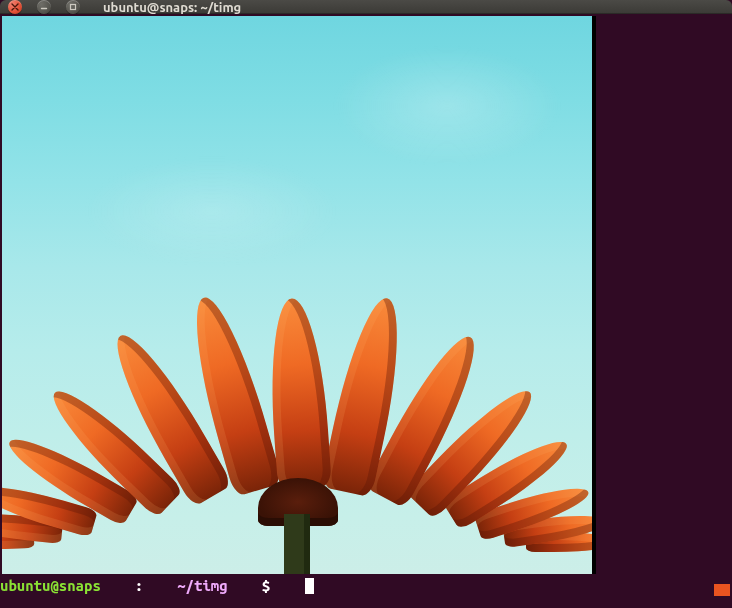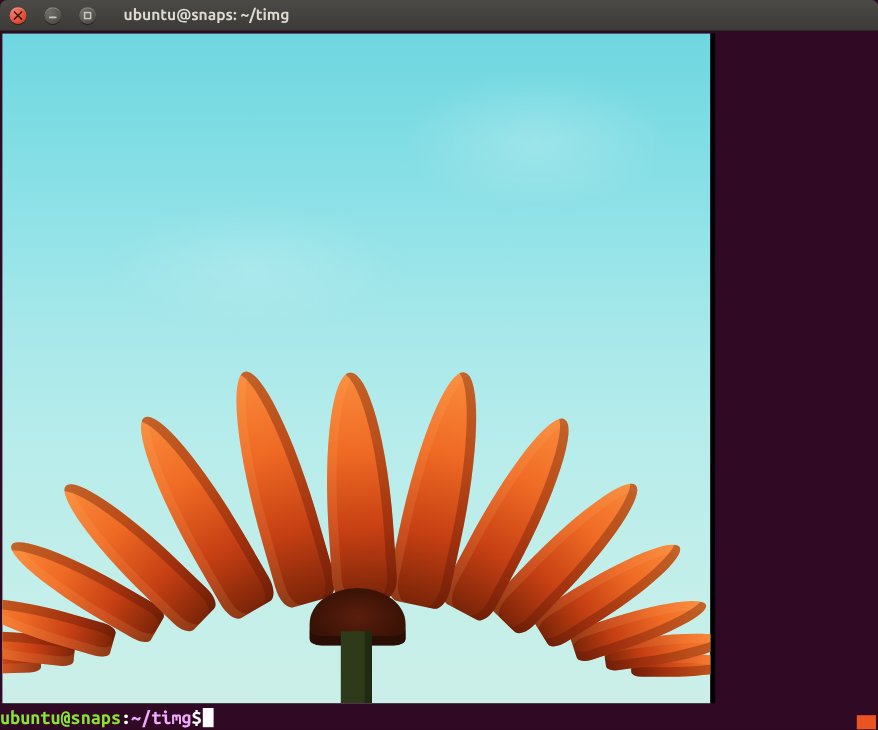--- a/index.html
+++ b/index.html
@@ -1,20 +1,20 @@
 <!DOCTYPE html>
 <html><head>
 <meta charset="utf-8">
 <style>
   * { margin: 0; padding: 0; box-sizing: border-box; }
   html, body { width: 732px; height: 608px; overflow: hidden; font-family: "Ubuntu Mono", "DejaVu Sans Mono", monospace; }
   body { background: #300a24; }
 
   .titlebar {
-    height: 26px;
+    height: 14px;
     background: linear-gradient(to bottom, #4b4a46 0%, #3c3b37 100%);
     display: flex;
     align-items: center;
     padding-left: 8px;
     gap: 15px;
     border-top-left-radius: 6px;
     border-top-right-radius: 6px;
     border-bottom: 1px solid #2b2a27;
   }
   .win-btn {
@@ -90,20 +90,21 @@
   .p13{left:490px;bottom:38px;width:24px;height:104px;transform:rotate(82deg);}
   .p14{left:22px;bottom:36px;width:20px;height:98px;transform:rotate(-92deg);}
   .p15{left:514px;bottom:32px;width:20px;height:92px;transform:rotate(90deg);}
 
   .prompt-line {
     position:absolute; left:0; bottom:0; height:20px; width:100%;
     display:flex; align-items:center;
     font-size:15px; line-height:20px;
     font-weight:bold;
     white-space:pre;
+    gap:34px;
   }
   .pr-user { color:#8ae234; }
   .pr-sep  { color:#ffffff; }
   .pr-path { color:#f0abfc; }
   .pr-dollar{ color:#ffffff; }
   .cursor  { display:inline-block; width:9px; height:16px; background:#ffffff; margin-left:1px; vertical-align:-2px;}
 
   .accent-strip {
     position:absolute; right:2px; bottom:0; width:16px; height:12px;
   }

